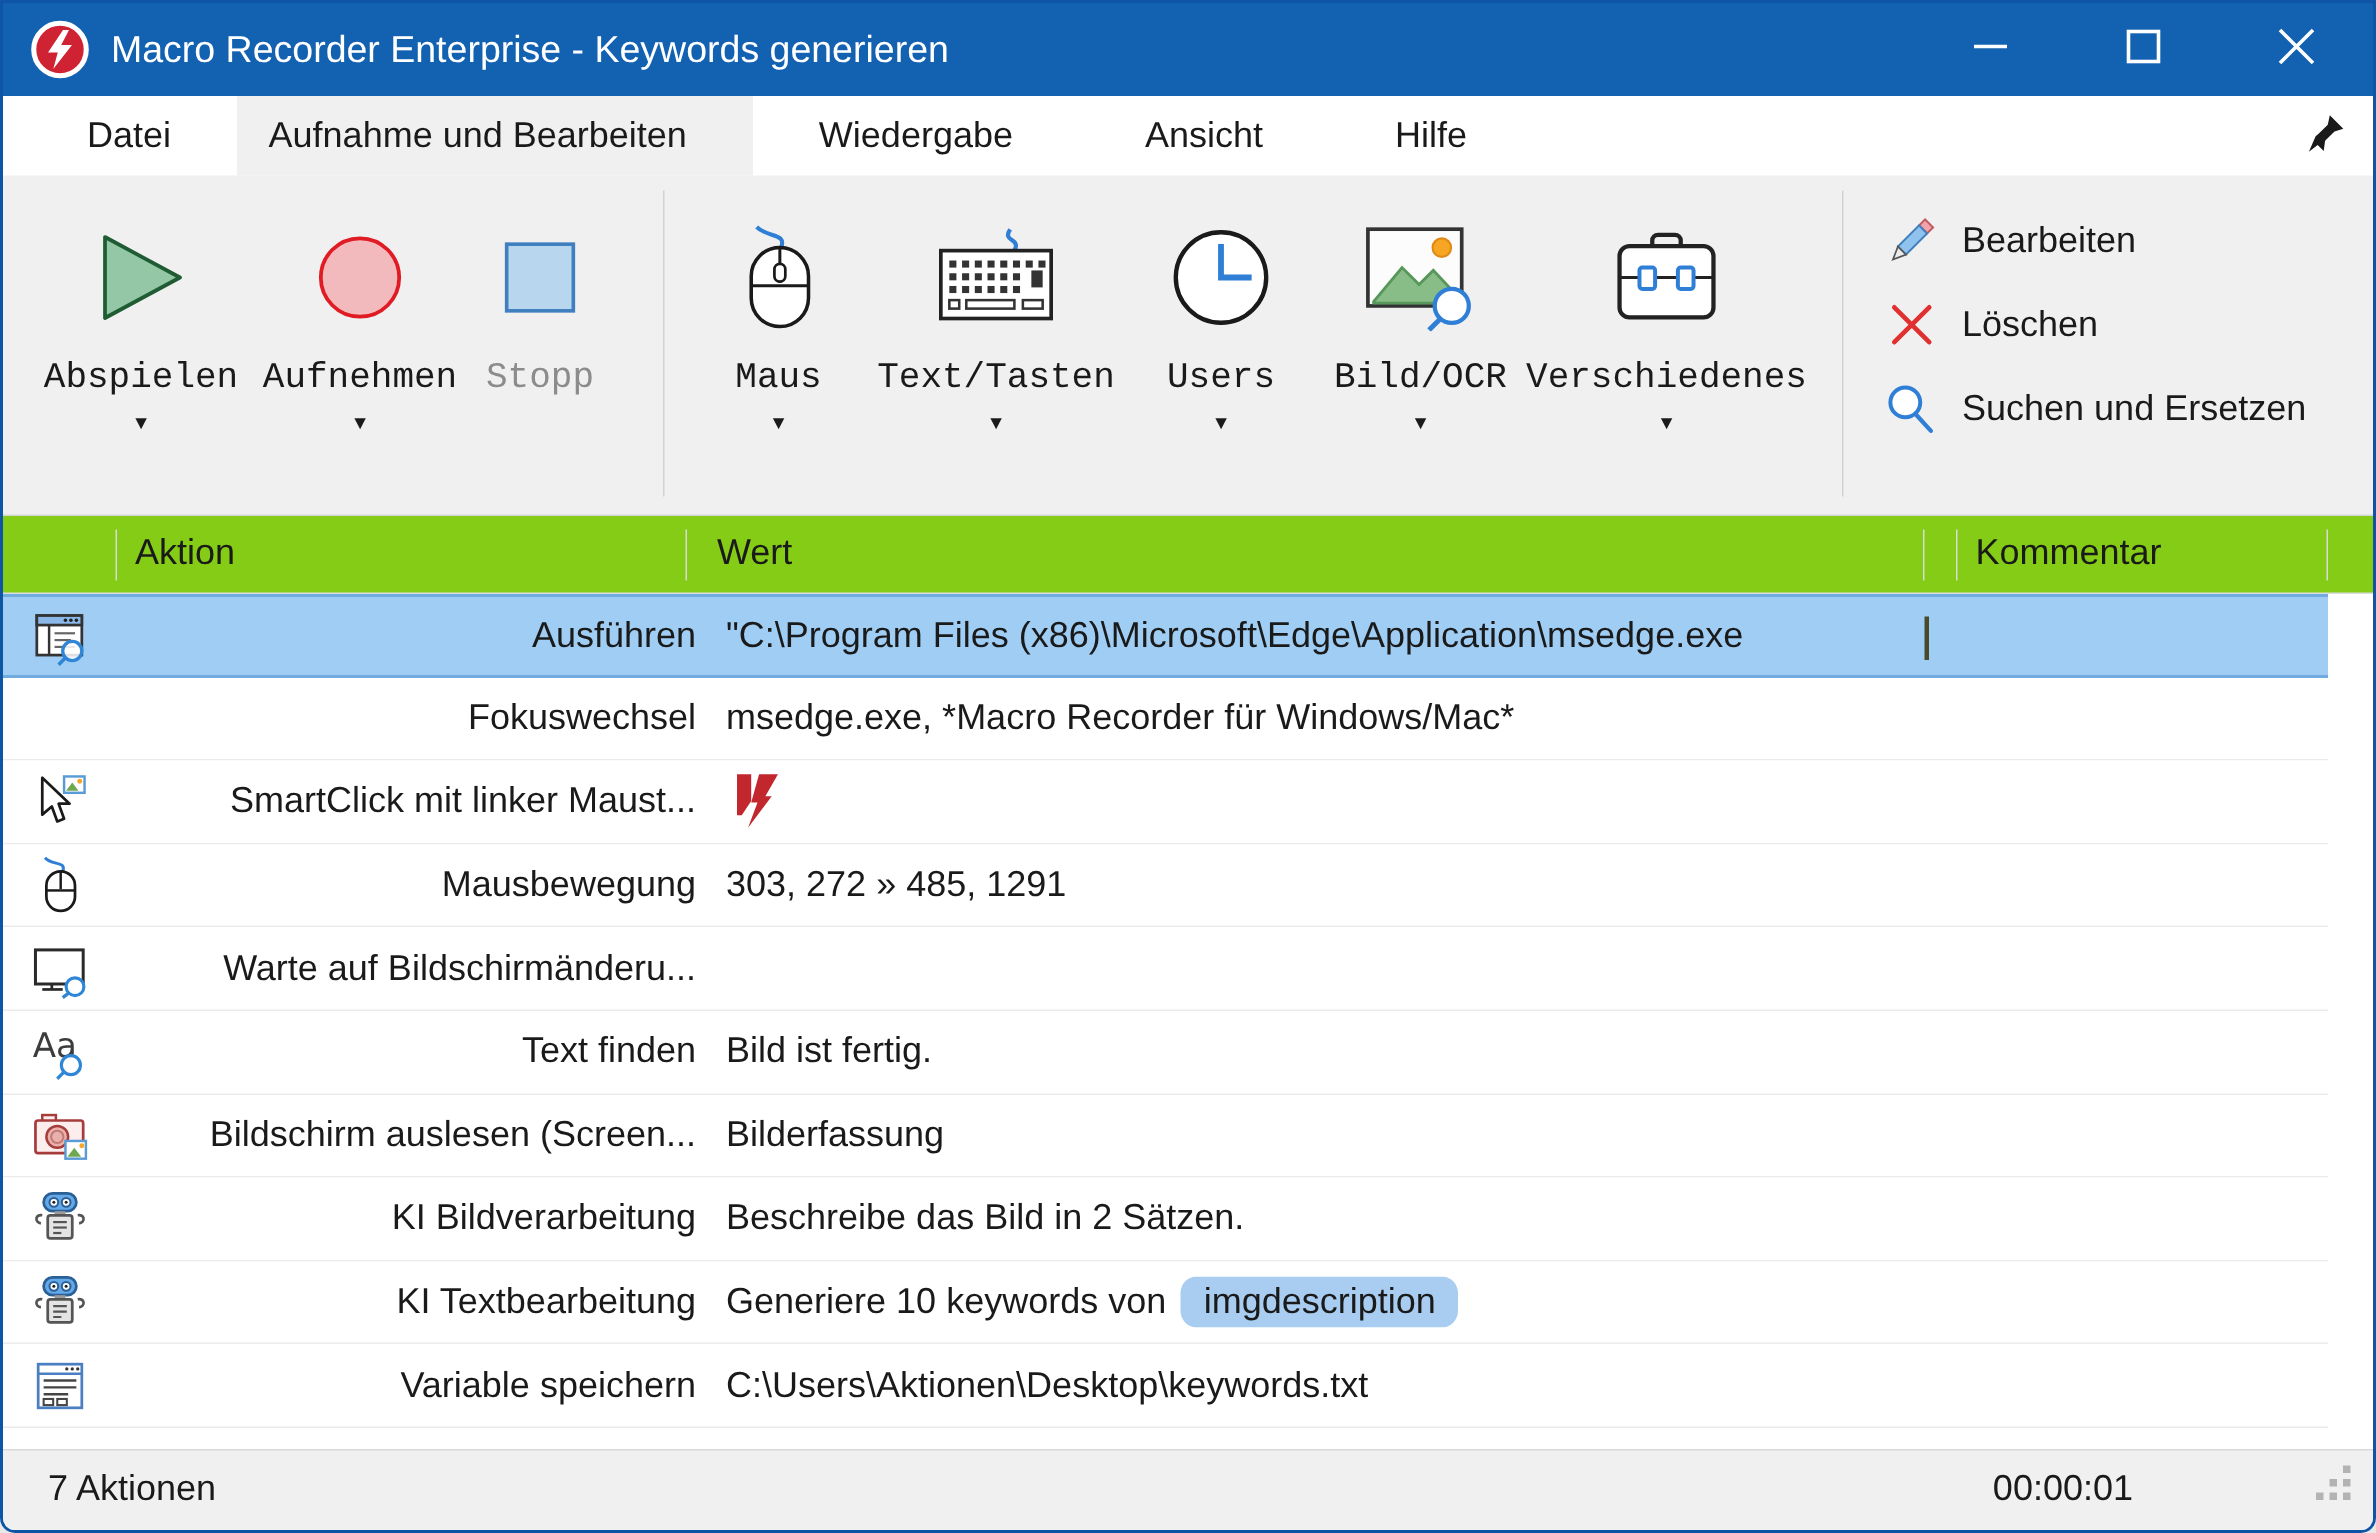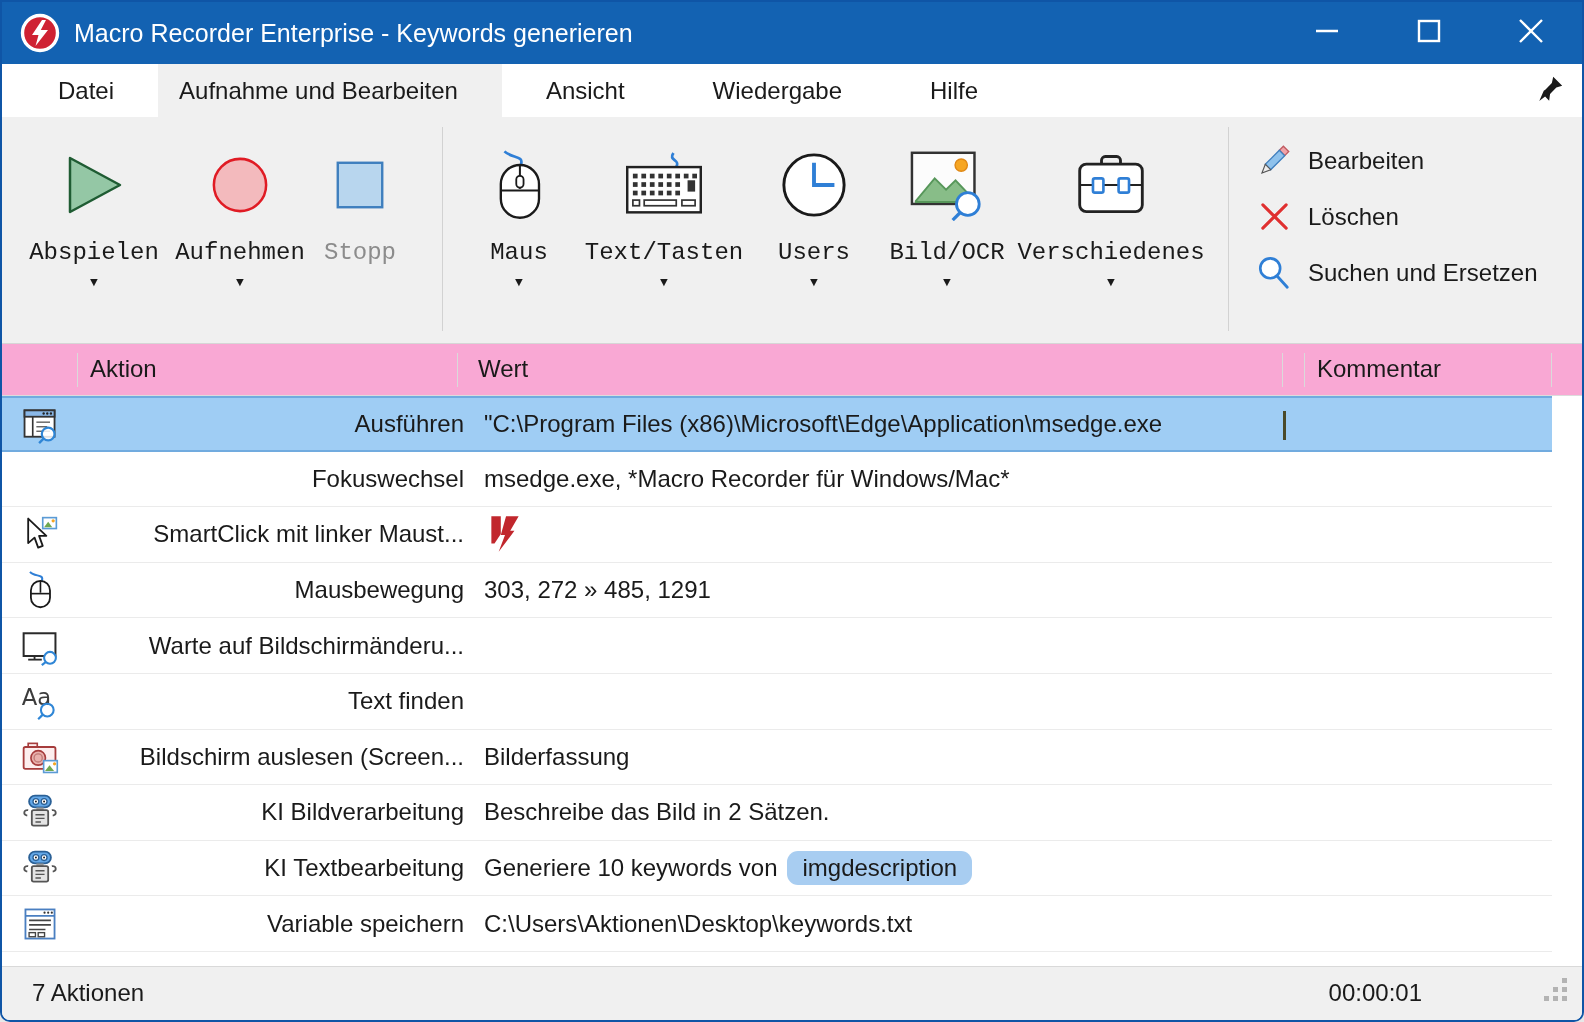--- a/index.html
+++ b/index.html
@@ -23,21 +23,21 @@
   .tool-btn{display:flex;flex-direction:column;align-items:center;padding-top:16px;font-family:Liberation Mono, monospace;}
   .ticon{height:104px;display:flex;align-items:center;justify-content:center;}
   .tlabel{font-size:24px;color:#1a1a1a;margin-top:2px;white-space:nowrap;}
   .tool-btn.disabled .tlabel{color:#8c8c8c;}
   .arrow{font-size:13px;color:#1a1a1a;margin-top:9px;height:16px;}
   .add-label{position:absolute;left:455px;top:297px;width:725px;text-align:center;font-size:24px;color:#7a7a7a;}
   .edit-group{position:absolute;left:1254px;top:22px;display:flex;flex-direction:column;gap:13px;}
   .edit-item{display:flex;align-items:center;gap:16px;font-size:24px;color:#1a1a1a;height:43px;}
   .edit-item .eicon{width:36px;display:flex;justify-content:center;}
   
-  .thead{position:absolute;top:342px;left:0;right:0;height:52px;background:#f9a8d4;border-bottom:1px solid #dcdcdc;box-sizing:border-box;font-size:24px;color:#1a1a1a;}
+  .thead{position:absolute;top:342px;left:0;right:0;height:52px;background:#84cc16;border-bottom:1px solid #dcdcdc;box-sizing:border-box;font-size:24px;color:#1a1a1a;}
   .th{position:absolute;top:0;line-height:50px;white-space:nowrap;}
   .hsep{position:absolute;top:9px;height:34px;width:1px;background:#dadada;}
   .tbody{position:absolute;top:394px;left:0;width:1550px;}
   .row{position:relative;height:55.6px;display:flex;align-items:center;border-bottom:1px solid #ebebeb;box-sizing:border-box;background:#fff;font-size:24px;color:#1a1a1a;}
   .row.selected{background:#9fcdf4;border-top:2px solid #71abdf;border-bottom:2px solid #71abdf;}
   .cell-icon{flex:0 0 75px;display:flex;justify-content:center;align-items:center;}
   .cell-action{flex:0 0 387px;padding-right:6px;white-space:nowrap;overflow:hidden;text-align:right;}
   .cell-value{flex:1 1 auto;padding-left:14px;white-space:nowrap;overflow:hidden;display:flex;align-items:center;}
   .chip{background:#a8cdf1;border-radius:11px;padding:3px 15px;margin-left:10px;}
   .caret{position:absolute;left:1281px;top:13px;width:3px;height:29px;background:#4a4a2a;}
@@ -76,22 +76,22 @@
               <path d="M4 4 L26 26 M26 4 L4 26" stroke="#fff" stroke-width="2.4"></path>
             </svg></span>
       </div>
     </div>
   </div>
 
   <div class="menubar">
     <div id="tabs" style="display:flex;align-items:stretch;">
         <div class="tab">Datei</div>
         <div class="tab active">Aufnahme und Bearbeiten</div>
+        <div class="tab">Wiedergabe</div>
         <div class="tab">Ansicht</div>
-        <div class="tab">Wiedergabe</div>
         <div class="tab">Hilfe</div>
       </div>
     <div class="pin-wrap">
       <span>
         <svg viewBox="0 0 30 30" width="27" height="27">
             <path d="M18 2 L28 12 L21.5 14 L14.5 21 L13.5 28.5 L9 24 L2.5 29 L7.5 17.5 L9.5 16 L16.5 9 Z" fill="#1a1a1a"></path>
           </svg>
       </span>
     </div>
   </div>
@@ -372,20 +372,23 @@
         <div class="cell-icon">
           <span style="display: flex;">
             <svg viewBox="0 0 44 44" width="40" height="40">
               <text x="2" y="26" font-family="DejaVu Sans, sans-serif" font-size="25" fill="#3c3c3c">Aa</text>
               <circle cx="30" cy="32" r="7" fill="none" stroke="#2f86d6" stroke-width="2.3"></circle>
               <line x1="25" y1="37" x2="20" y2="42" stroke="#2f86d6" stroke-width="2.4"></line>
             </svg>
           </span>
         </div>
         <div class="cell-action">Text finden</div>
+        <div class="cell-value">
+          <span>Bild ist fertig.</span>
+        </div>
       </div>
       <div class="row">
         <div class="cell-icon">
           <span style="display: flex;">
             <svg viewBox="0 0 44 44" width="40" height="40">
               <rect x="9" y="7" width="10" height="5" fill="#fdeeee" stroke="#a63c3c" stroke-width="1.8"></rect>
               <rect x="4" y="11" width="35" height="24" rx="2" fill="#fdeeee" stroke="#a63c3c" stroke-width="2"></rect>
               <circle cx="20" cy="23" r="8" fill="#e9b0ac" stroke="#a63c3c" stroke-width="1.8"></circle>
               <circle cx="20" cy="23" r="4.5" fill="none" stroke="#c07a76" stroke-width="1.5"></circle>
               <rect x="26" y="26" width="15" height="13" fill="#fff" stroke="#5b9bd5" stroke-width="1.8"></rect>

